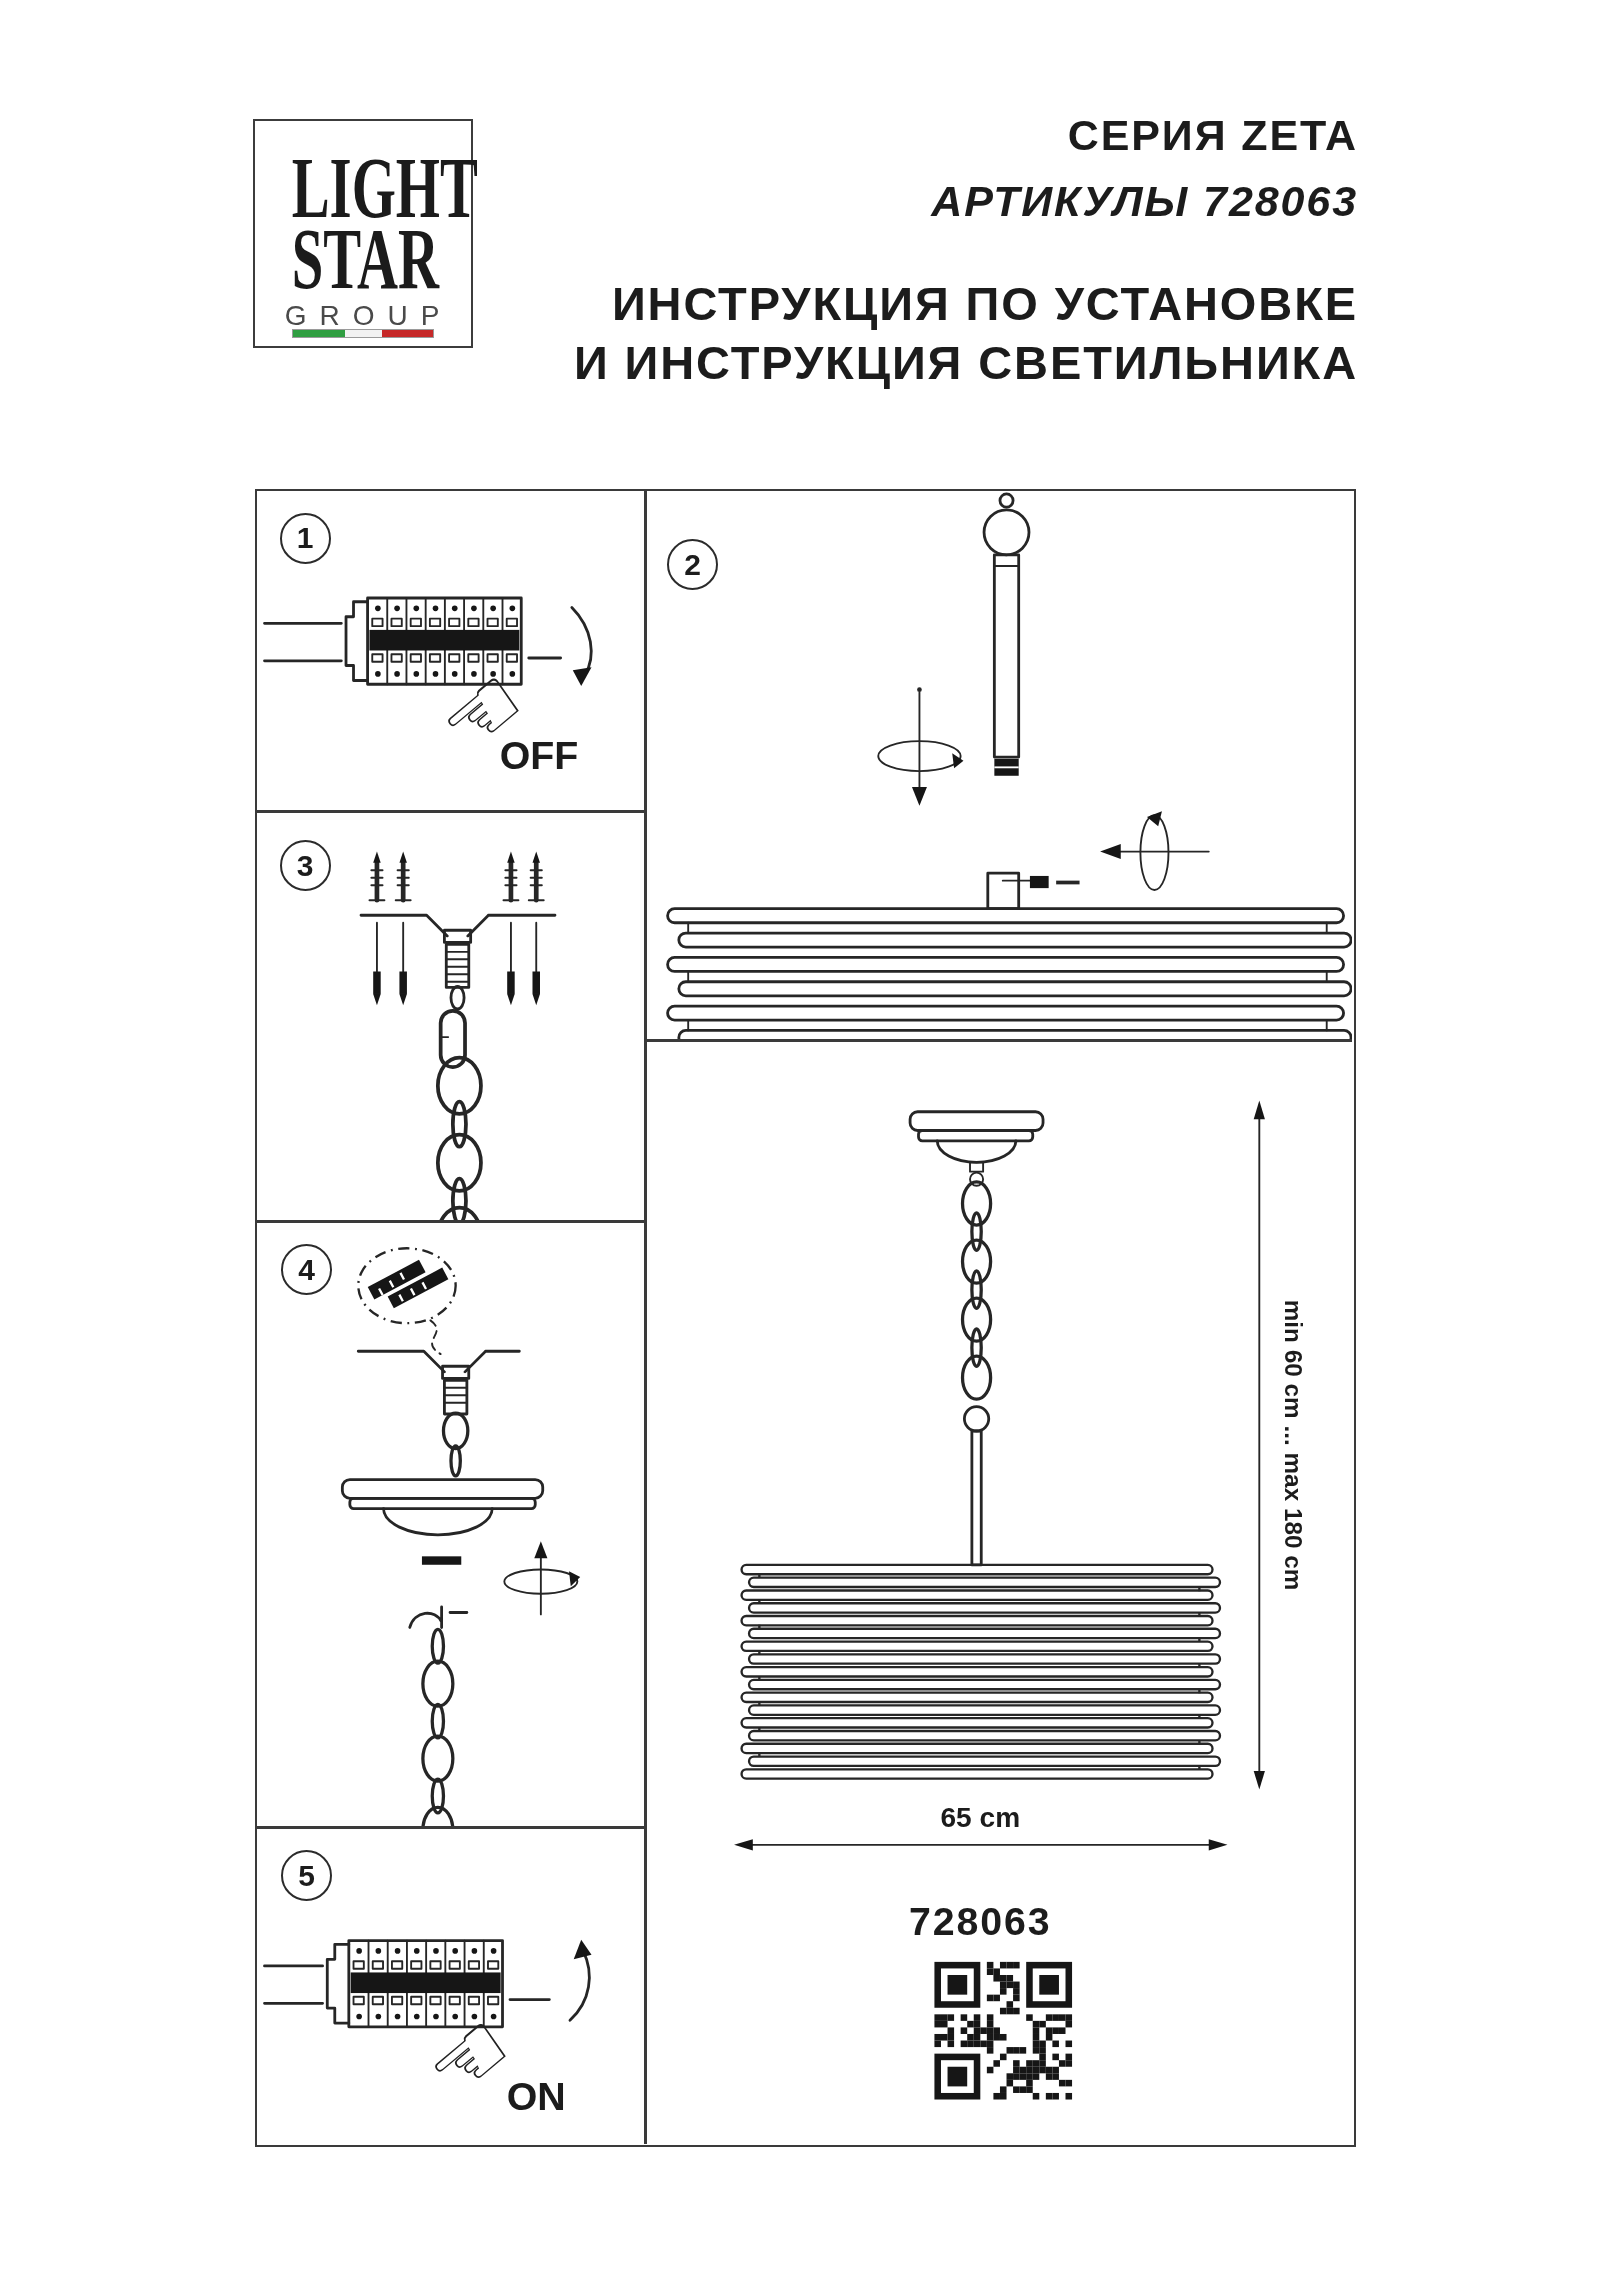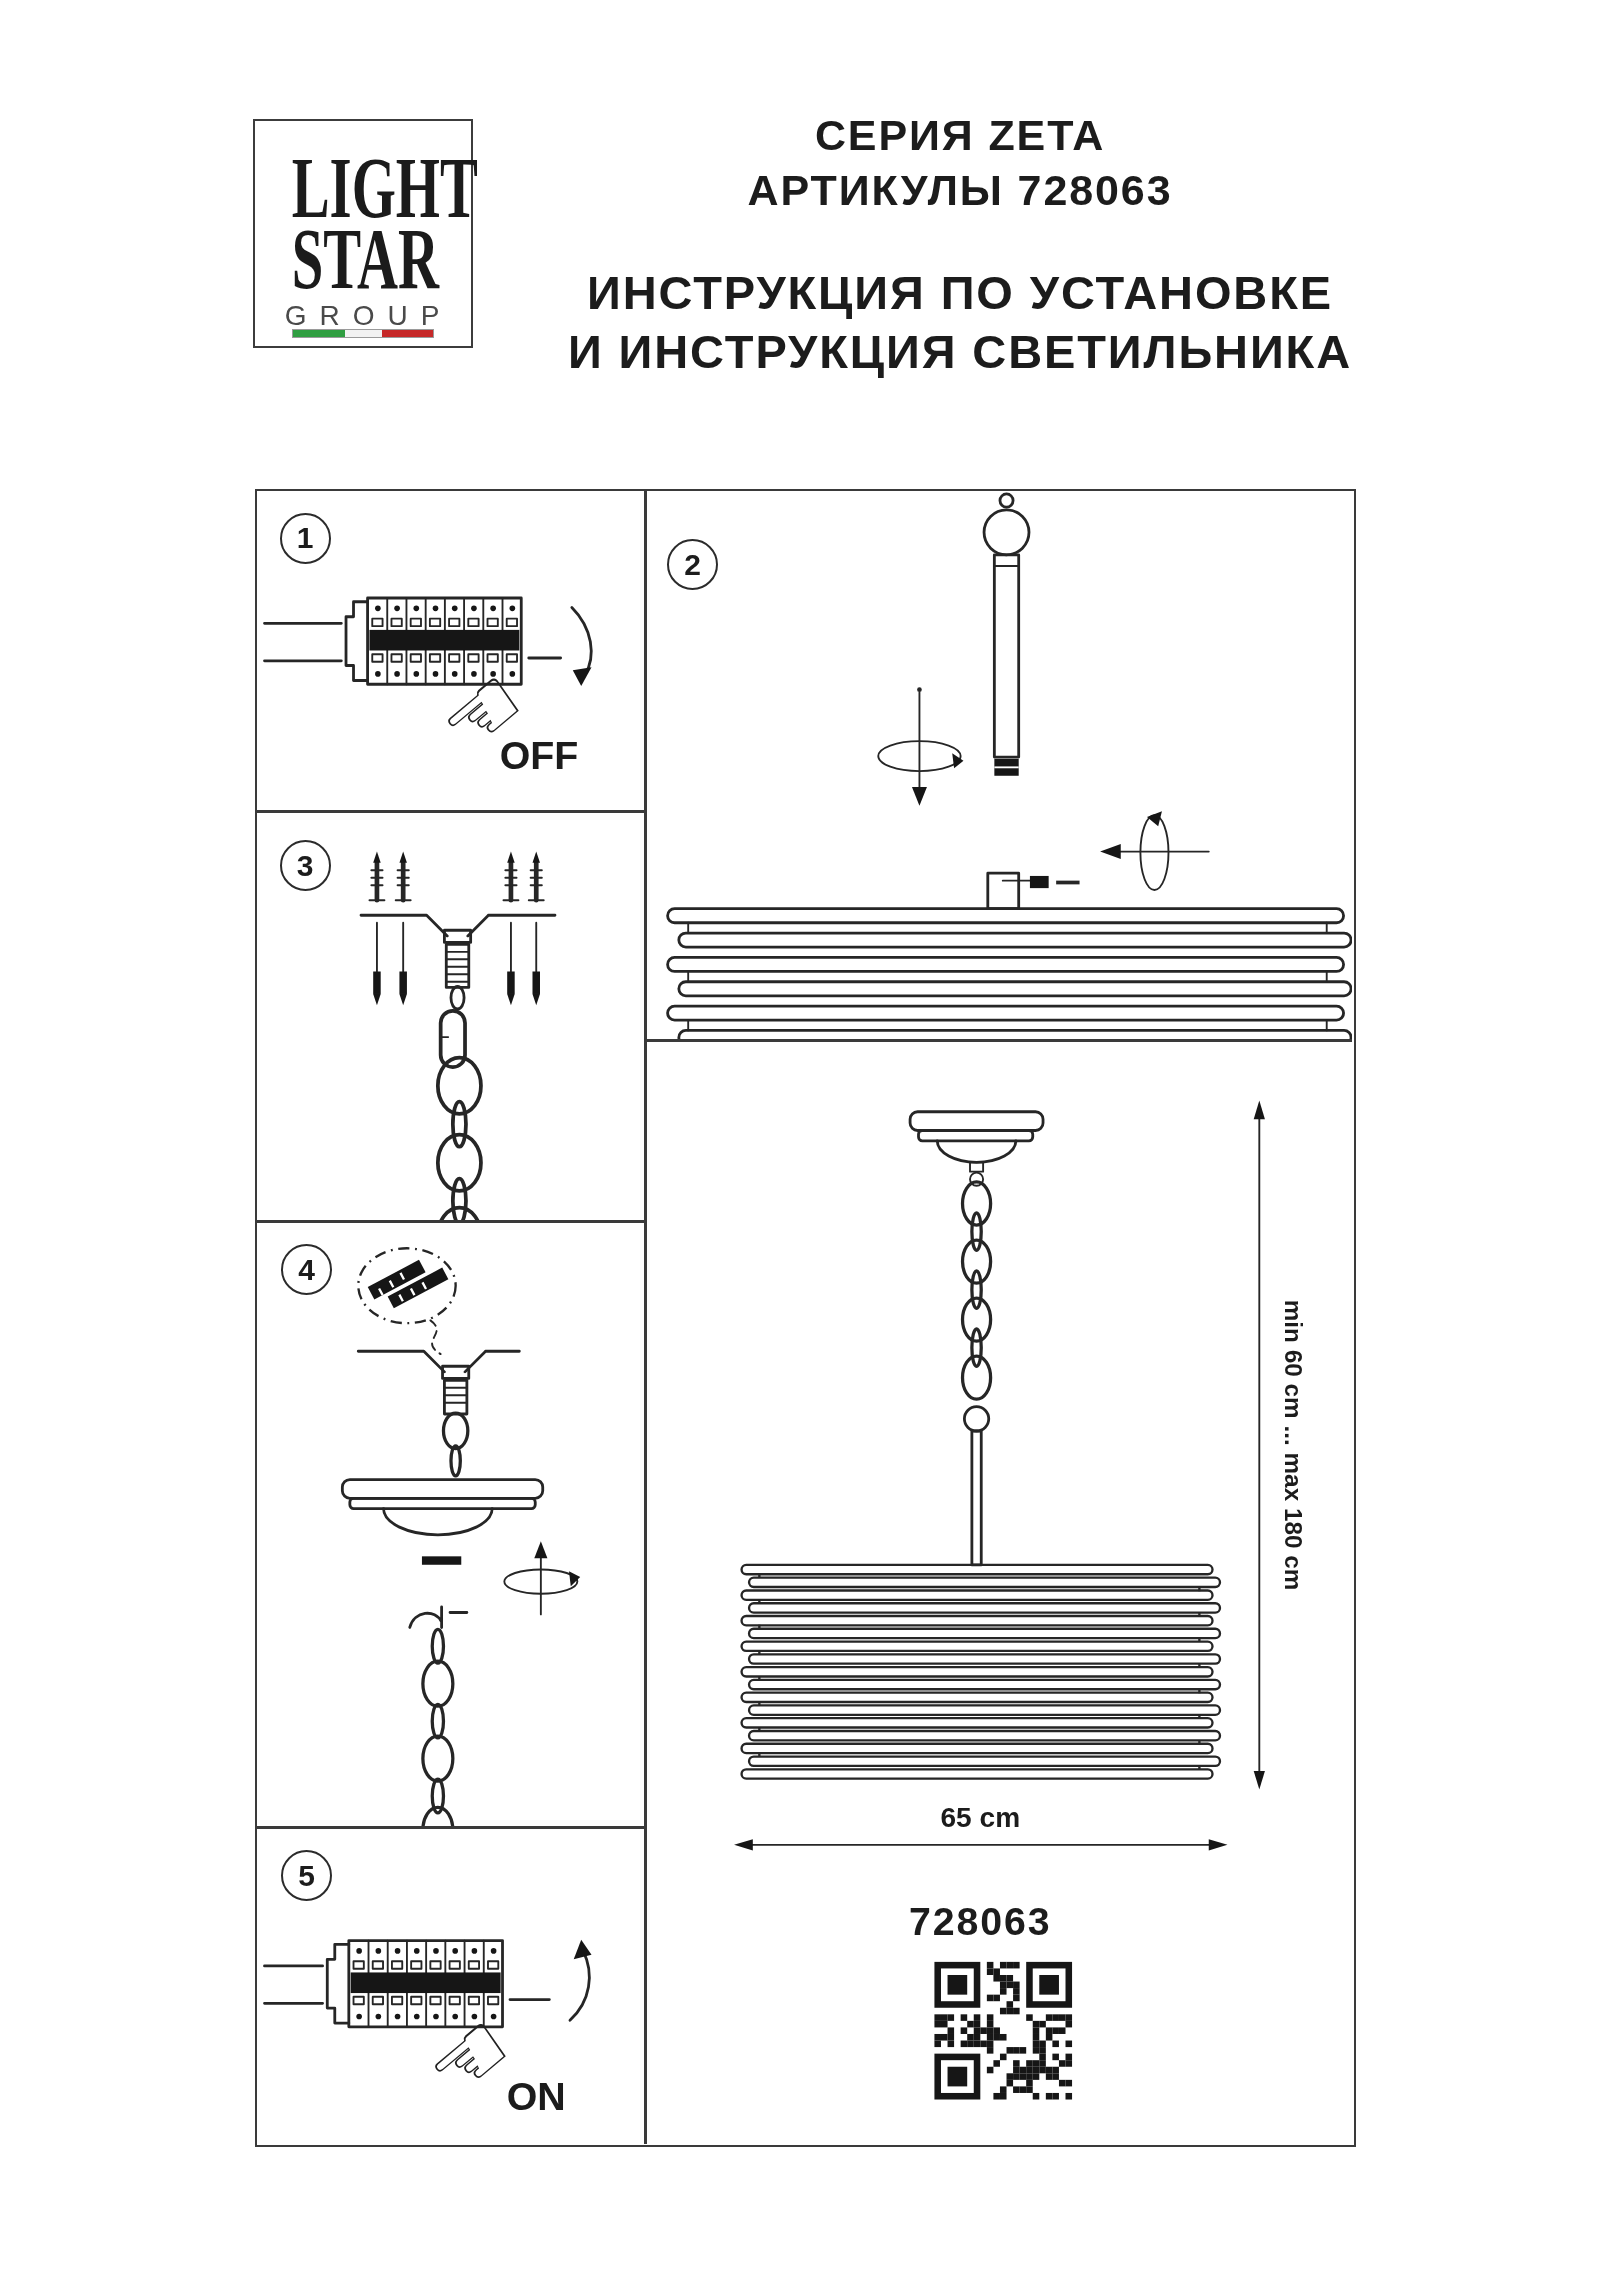--- a/index.html
+++ b/index.html
@@ -9,23 +9,23 @@
   .logo-box{position:absolute;left:253px;top:119px;width:220px;height:229px;
             border:2.8px solid #3c3c3c;box-sizing:border-box;text-align:center;}
   .logo-word{font-family:"Liberation Serif",serif;font-weight:bold;font-size:86px;
              line-height:.82;letter-spacing:0;transform:scaleX(.66);transform-origin:50% 50%;
              color:#1b1b1b;white-space:nowrap;}
   .logo-word.first{margin-top:32px;}
   .logo-group{font-size:28px;letter-spacing:13px;color:#4a4a4a;margin-top:5.6px;margin-left:11.2px;}
   .flag{position:absolute;left:50%;transform:translateX(-50%);top:208px;width:142px;height:9.4px;
         display:flex;border:0.9px solid #9a9a9a;box-sizing:border-box;}
   .flag div{height:100%;}
-  .title-block{position:absolute;top:114px;left:562px;width:796px;text-align:center;font-weight:bold;}
+  .title-block{position:absolute;top:114px;left:562px;width:796px;text-align:right;font-weight:bold;}
   .title-sm{font-size:43px;letter-spacing:1.9px;line-height:1;}
-  .title-sm.second{margin-top:12px;}
+  .title-sm.second{margin-top:23px;font-style:italic;}
   .title-lg{font-size:47px;letter-spacing:1.9px;line-height:1;}
   .title-lg.first{margin-top:57px;}
   .title-lg.second{margin-top:12px;}
   
   .grid{position:absolute;left:255px;top:489px;width:1101px;height:1658px;
         border:2.8px solid #3a3a3a;box-sizing:border-box;}
   .gline{position:absolute;background:#3a3a3a;z-index:5;}
   .grid svg{position:absolute;display:block;}
   .badge{position:absolute;width:51px;height:51px;border:2.8px solid #2b2b2b;border-radius:50%;
          box-sizing:border-box;display:flex;align-items:center;justify-content:center;

